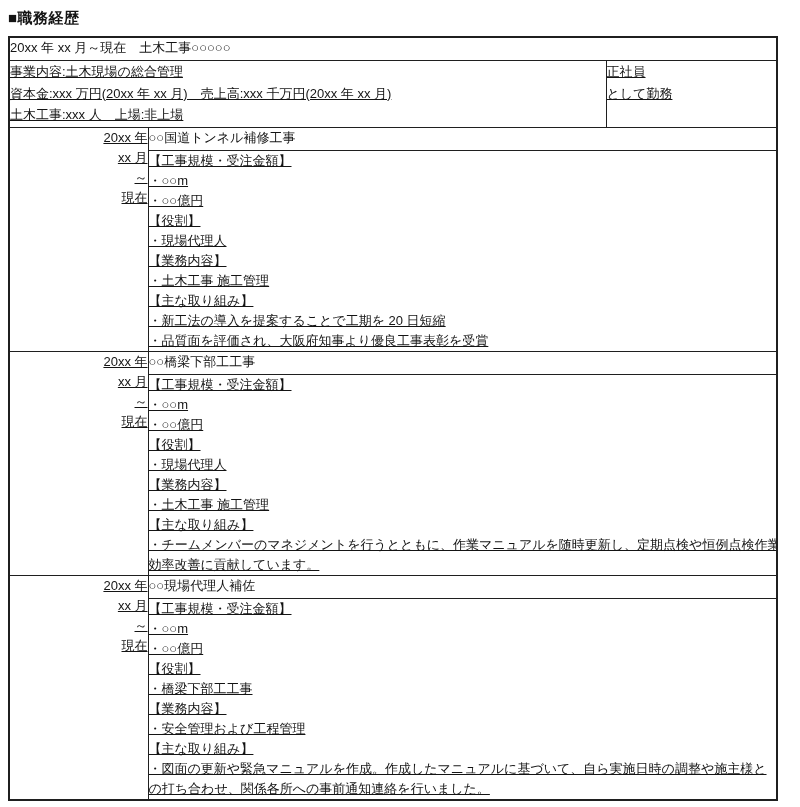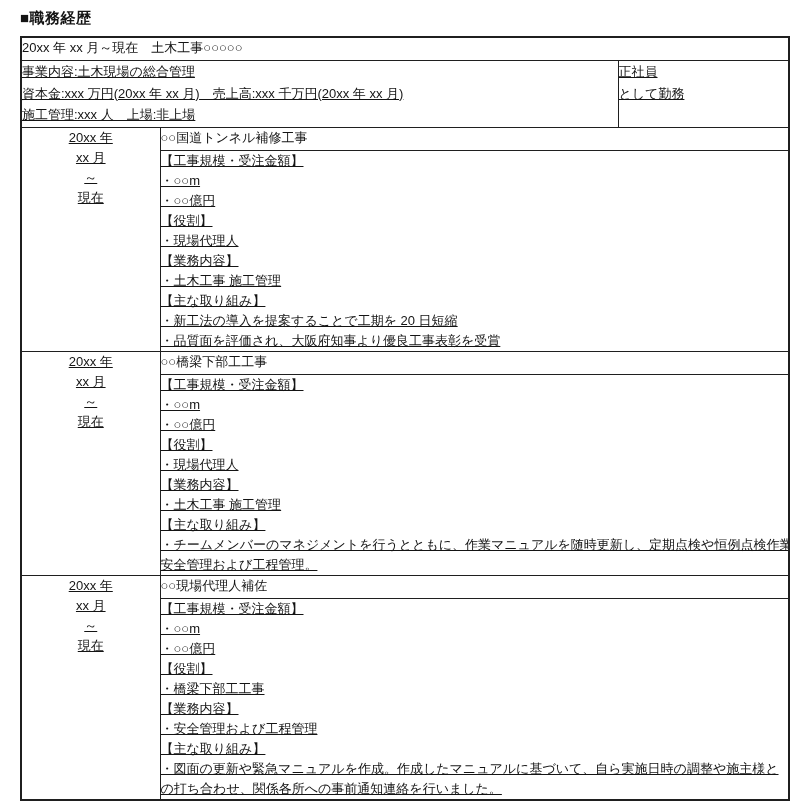--- a/index.html
+++ b/index.html
@@ -6,21 +6,21 @@
     margin: 0;
     padding: 0;
     background: #ffffff;
     width: 800px;
     height: 807px;
     overflow: hidden;
     font-family: "Liberation Sans", "DejaVu Sans", sans-serif;
     color: #141414;
   }
   .doc {
-    padding: 9px 0 0 20px;
+    padding: 9px 0 0 8px;
   }
   .heading {
     font-size: 15px;
     font-weight: bold;
     line-height: 18px;
     margin: 0 0 9px 0;
     letter-spacing: 0.5px;
   }
   table.career {
     border-collapse: collapse;
@@ -44,21 +44,21 @@
   td.info-cell {
     height: 66px;
     line-height: 21.5px;
     padding: 1px 6px 1px 6px;
   }
   td.employment-cell {
     line-height: 21.5px;
     padding: 1px 6px 1px 6px;
   }
   td.date-cell {
-    text-align: center;
+    text-align: right;
     line-height: 20px;
     padding-top: 2px;
   }
   td.title-cell {
     height: 22px;
     line-height: 20px;
     padding: 1px 6px 0 6px;
     white-space: nowrap;
   }
   td.details-cell {
@@ -88,21 +88,21 @@
 
     <tbody>
         <tr>
       <td colspan="3" class="company-cell">20xx 年 xx 月～現在　土木工事○○○○○</td>
     </tr>
 
     <tr>
       <td colspan="2" class="info-cell">
             <div class="line">事業内容:土木現場の総合管理</div>
             <div class="line">資本金:xxx 万円(20xx 年 xx 月)　売上高:xxx 千万円(20xx 年 xx 月)</div>
-            <div class="line">施工管理:xxx 人　上場:非上場</div>
+            <div class="line">土木工事:xxx 人　上場:非上場</div>
           </td>
       <td class="employment-cell">
             <div class="line">正社員</div>
             <div class="line">として勤務</div>
           </td>
     </tr>
 
     <tr>
       <td rowspan="2" class="date-cell">
             <div class="line">20xx 年</div>
@@ -140,21 +140,21 @@
       <td colspan="2" class="details-cell">
             <div class="line">【工事規模・受注金額】</div>
             <div class="line">・○○m</div>
             <div class="line">・○○億円</div>
             <div class="line">【役割】</div>
             <div class="line">・現場代理人</div>
             <div class="line">【業務内容】</div>
             <div class="line">・土木工事 施工管理</div>
             <div class="line">【主な取り組み】</div>
             <div class="line">・チームメンバーのマネジメントを行うとともに、作業マニュアルを随時更新し、定期点検や恒例点検作業の</div>
-            <div class="line">安全管理および工程管理。</div>
+            <div class="line">効率改善に貢献しています。</div>
           </td>
     </tr>
 
     <tr>
       <td rowspan="2" class="date-cell">
             <div class="line">20xx 年</div>
             <div class="line">xx 月</div>
             <div class="line">～</div>
             <div class="line">現在</div>
           </td>

